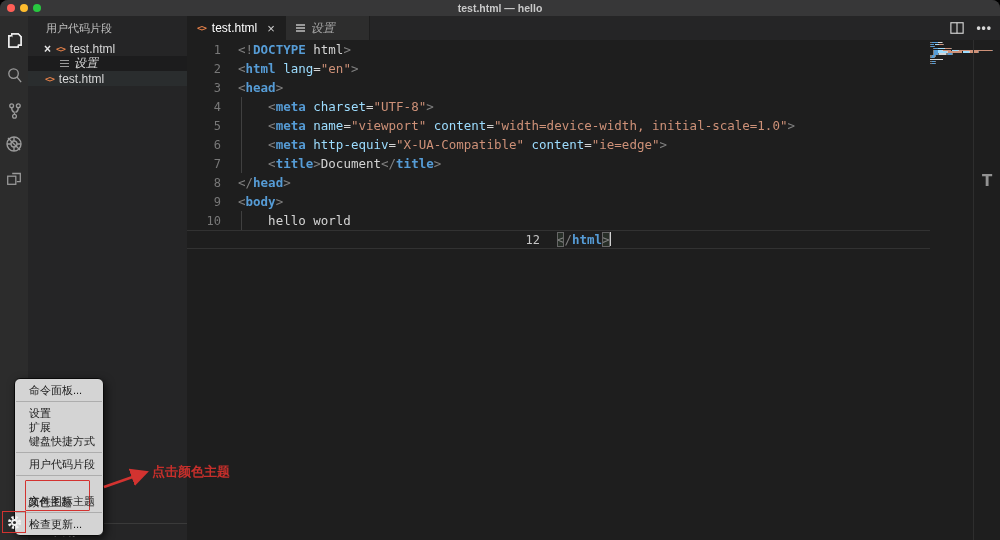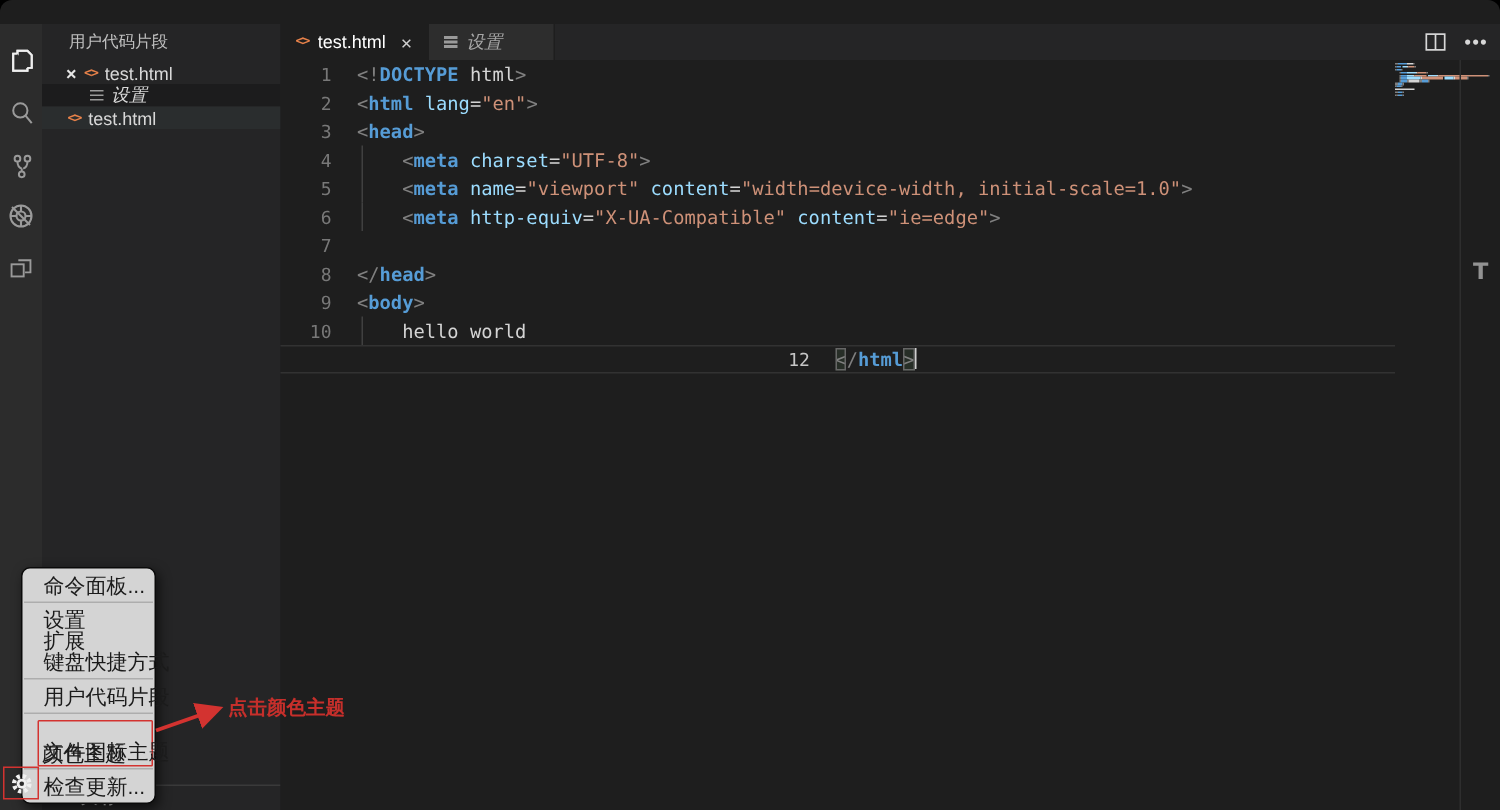--- a/index.html
+++ b/index.html
@@ -80,40 +80,48 @@
   .mm-row { display:flex; height:1.3px; margin-bottom:0.6px; }
   .mm-seg { height:1.3px; }
   .vline { position:absolute; left:786px; top:24px; width:1px; height:500px; background:#2e2e2e; }
   .edge-t { position:absolute; left:795px; top:156px; color:#929292; font-size:15px;
             font-weight:bold; font-family:"DejaVu Sans",sans-serif; }
 
   
   .menu { position:absolute; left:14px; top:378px; width:90px; background:#d4d4d4;
           border:1.5px solid #0a0a0a; border-radius:6px; box-shadow:2px 3px 8px rgba(0,0,0,.6);
           padding:4px 0; z-index:30; }
-  .menu-item { height:14px; line-height:14px; padding-left:14px; font-size:14px; color:#1b1b1b;
+  .menu-item { height:14px; line-height:14px; padding-left:14px; font-size:11px; color:#1b1b1b;
                cursor:pointer; white-space:nowrap; }
   .menu-sep { height:1px; background:#adadad; margin:4px 1px; }
   .menu-item.highlighted .mi-label { display:inline-block; border:1.5px solid #d33330;
                padding:14px 17px 1px 2px; margin-left:-4px; border-radius:1px; }
 
   
   .gear-box { position:absolute; left:2px; top:511px; width:24px; height:22px;
               border:1.5px solid #d33330; z-index:31; }
   .gear-btn { position:absolute; left:4px; top:513px; width:20px; height:18px; display:flex;
               align-items:center; justify-content:center; cursor:pointer; z-index:32; }
   .note-text { position:absolute; left:152px; top:463px; font-size:13px; font-weight:bold;
                color:#c62f2b; z-index:30; }
   .arrow-svg { position:absolute; left:98px; top:462px; z-index:30; }
 </style>
 </head>
 <body>
 
 <div class="window">
 
+  <div class="titlebar">
+    <div class="traffic">
+      <div class="tl" style="background:#ff5f57"></div>
+      <div class="tl" style="background:#febc2e"></div>
+      <div class="tl" style="background:#28c840"></div>
+    </div>
+    <div class="title">test.html — hello</div>
+  </div>
 
   <div class="activitybar">
     <div class="ab-icon active" style="top:9px">
       <svg width="19" height="19" viewBox="0 0 20 20">
         <path d="M7 3 h7 l3 3 v9 h-10 z" fill="#2c2c2c"></path>
         <path d="M7 3 h7 l3 3 v9 h-10 z"></path>
         <path d="M7 5 h-3 v12 h10 v-2" fill="#2c2c2c"></path>
         <path d="M7 5 h-3 v12 h10 v-2"></path>
       </svg>
     </div>
@@ -221,20 +229,21 @@
         <div class="row">
           <div class="num">5</div>
           <div class="codeline"><span class="guide"></span><span class="tok pl">    </span><span class="tok p">&lt;</span><span class="tok tag">meta</span><span class="tok pl"> </span><span class="tok attr">name</span><span class="tok pl">=</span><span class="tok str">"viewport"</span><span class="tok pl"> </span><span class="tok attr">content</span><span class="tok pl">=</span><span class="tok str">"width=device-width, initial-scale=1.0"</span><span class="tok p">&gt;</span></div>
         </div>
         <div class="row">
           <div class="num">6</div>
           <div class="codeline"><span class="guide"></span><span class="tok pl">    </span><span class="tok p">&lt;</span><span class="tok tag">meta</span><span class="tok pl"> </span><span class="tok attr">http-equiv</span><span class="tok pl">=</span><span class="tok str">"X-UA-Compatible"</span><span class="tok pl"> </span><span class="tok attr">content</span><span class="tok pl">=</span><span class="tok str">"ie=edge"</span><span class="tok p">&gt;</span></div>
         </div>
         <div class="row">
           <div class="num">7</div>
+          <div class="codeline"><span class="guide"></span><span class="tok pl">    </span><span class="tok p">&lt;</span><span class="tok tag">title</span><span class="tok p">&gt;</span><span class="tok pl">Document</span><span class="tok p">&lt;/</span><span class="tok tag">title</span><span class="tok p">&gt;</span></div>
         </div>
         <div class="row">
           <div class="num">8</div>
           <div class="codeline"><span class="tok p">&lt;/</span><span class="tok tag">head</span><span class="tok p">&gt;</span></div>
         </div>
         <div class="row">
           <div class="num">9</div>
           <div class="codeline"><span class="tok p">&lt;</span><span class="tok tag">body</span><span class="tok p">&gt;</span></div>
         </div>
         <div class="row">

